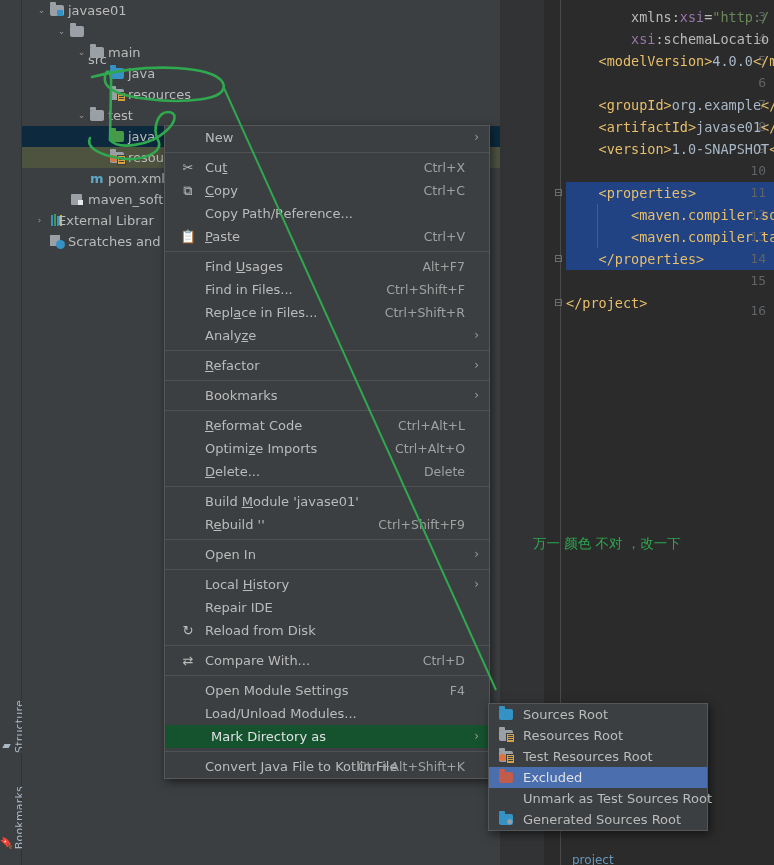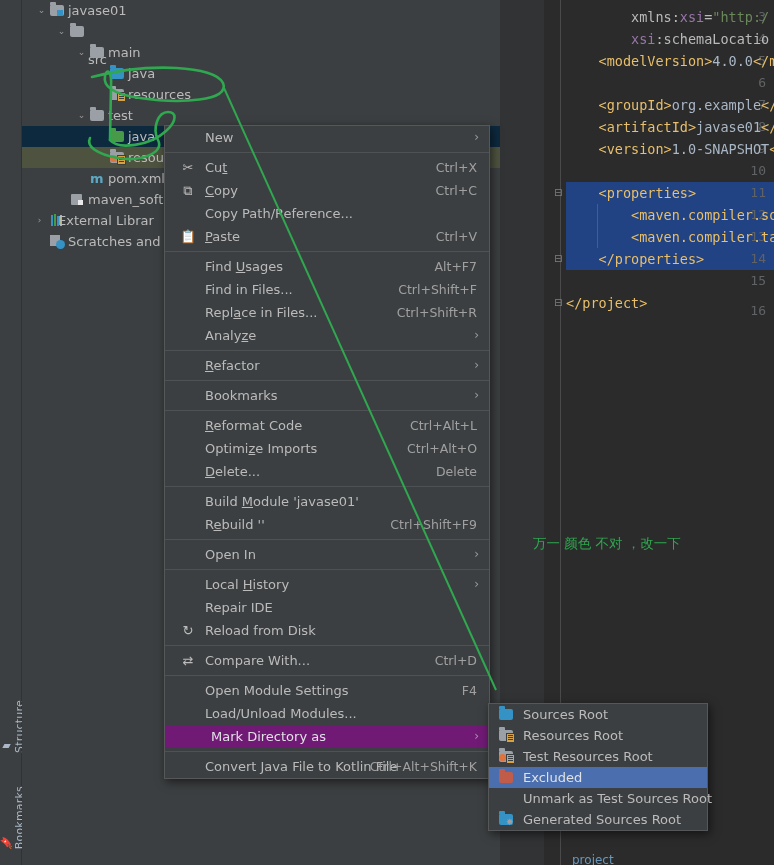--- a/index.html
+++ b/index.html
@@ -63,22 +63,22 @@
     position: absolute; background: #3c3f41; border: 1px solid #555759;
     box-shadow: 2px 3px 9px rgba(0,0,0,.55);
     font-size: 13px; color: #bbbbbb;
   }
   #ctxmenu { left: 164px; top: 125px; width: 326px; }
   .mi {
     position: relative; height: 30px; line-height: 30px;
     padding-left: 40px; padding-right: 12px; white-space: nowrap;
   }
   .mi.tight { height: 23px; line-height: 23px; }
-  .mi.sel { background: #701a75; color: #dfe1e5; padding-left: 46px; }
-  .mi .acc { position: absolute; right: 12px; top: 0; color: #a0a0a0; font-size: 12.5px; }
+  .mi.sel { background: #14532d; color: #dfe1e5; padding-left: 46px; }
+  .mi .acc { position: absolute; right: 24px; top: 0; color: #a0a0a0; font-size: 12.5px; }
   .mi .chev { position: absolute; right: 10px; top: 0; color: #9a9a9a; font-size: 12px; }
   .mi .mico { position: absolute; left: 14px; top: 0; width: 18px; text-align: center; color: #bcbcbc; font-size: 13px; }
   .msep { height: 1px; background: #4f5254; margin: 3px 0; }
   u.m { text-decoration: underline; }
 
   
   #submenu { left: 488px; top: 703px; width: 220px; }
   .smi { position: relative; height: 21px; line-height: 21px; padding-left: 34px; white-space: nowrap; font-size: 13px;}
   .smi.sel { background: #4b6eaf; color: #dfe1e5; }
   .smi .sico { position: absolute; left: 10px; top: 0; width: 16px; height: 21px; }

